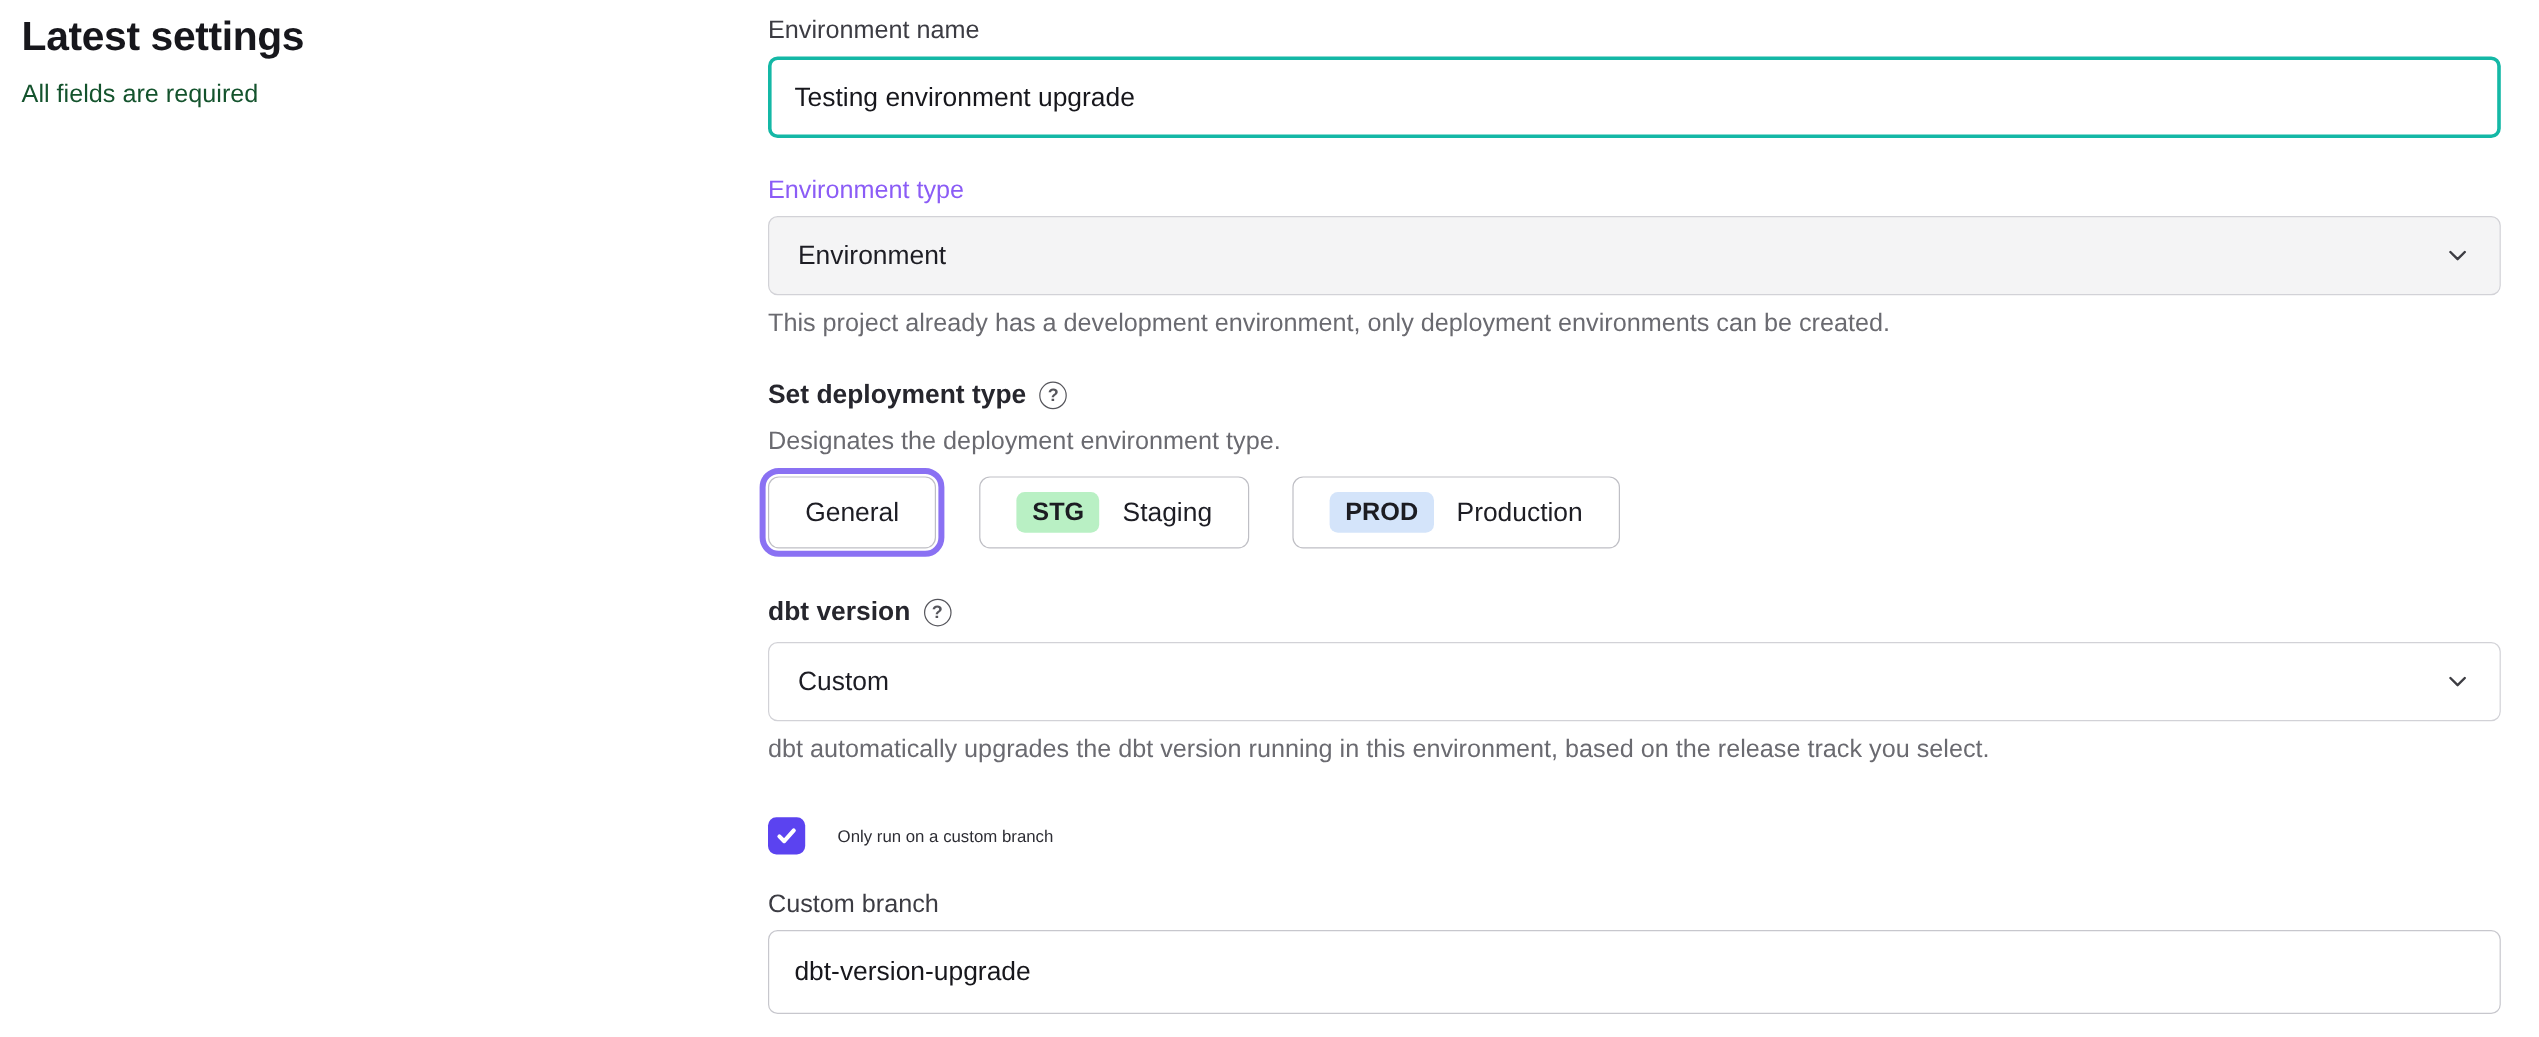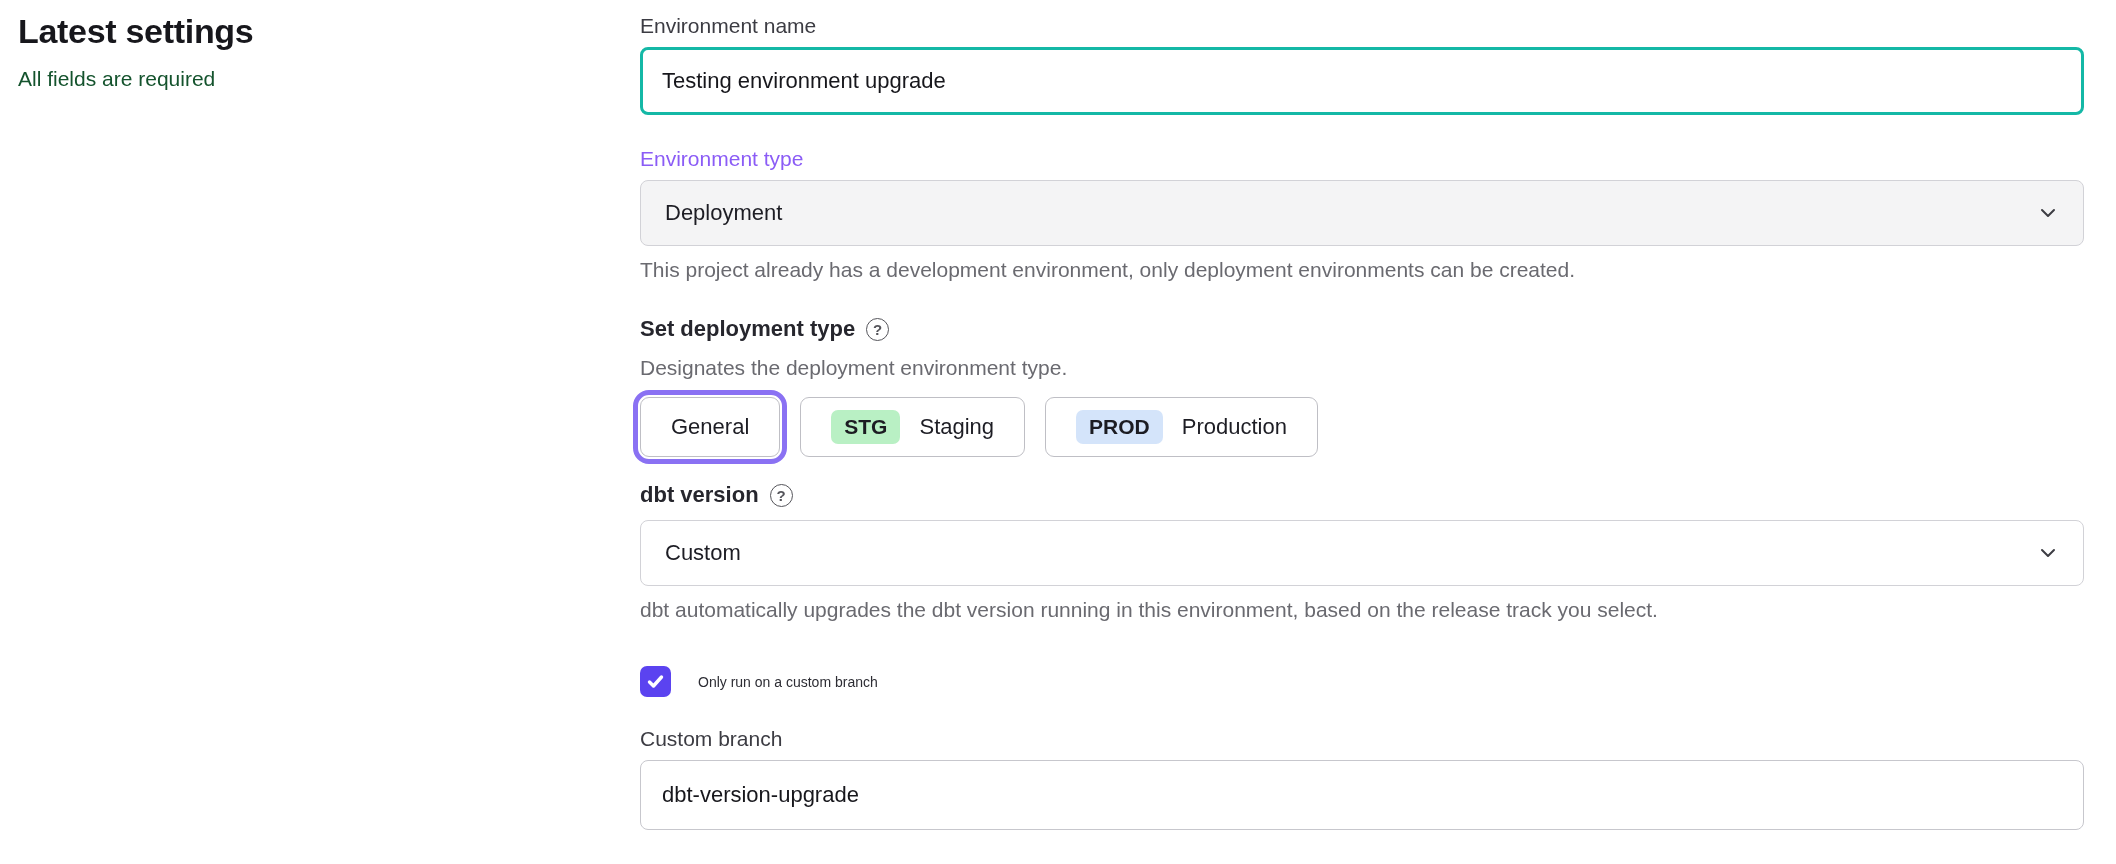--- a/index.html
+++ b/index.html
@@ -115,21 +115,21 @@
   }
 
   .section-desc {
     font-size: 21px;
     color: #6a6a70;
     margin-top: 14px;
   }
 
   .type-buttons {
     display: flex;
-    gap: 20px;
+    gap: 36px;
     margin-top: 17px;
   }
   .type-btn {
     display: flex;
     align-items: center;
     gap: 19px;
     height: 60px;
     padding: 0 30px;
     background: #ffffff;
     border: 1px solid #bfbfc5;
@@ -146,21 +146,21 @@
   .type-badge {
     padding: 5px 13px;
     border-radius: 7px;
     font-weight: 600;
     font-size: 21px;
     color: #1c1c22;
   }
 
   .spacer-mt32 { margin-top: 32px; }
   .spacer-mt34 { margin-top: 34px; }
-  .spacer-mt40 { margin-top: 25px; }
+  .spacer-mt40 { margin-top: 40px; }
   .mt8 { margin-top: 8px; }
   .mt12 { margin-top: 12px; }
 
   .checkbox-row {
     display: flex;
     align-items: center;
     gap: 27px;
     margin-top: 44px;
     cursor: pointer;
   }
@@ -193,21 +193,21 @@
 
 <div class="form-col">
 
   
   <div class="field-label">Environment name</div>
   <input class="text-input focused" type="text" value="Testing environment upgrade" style="">
 
   
   <div class="field-label disabled spacer-mt32">Environment type</div>
   <div class="select-box disabled mt8" role="combobox" aria-disabled="true">
-    <span>Deployment</span>
+    <span>Environment</span>
     <span class="chevron">
       <svg width="22" height="22" viewBox="0 0 22 22" fill="none">
         <polyline points="5,8 11,14 17,8" stroke="#3d3d43" stroke-width="2" stroke-linecap="round" stroke-linejoin="round"></polyline>
       </svg>
     </span>
   </div>
   <div class="helper-text">This project already has a development environment, only deployment environments can be created.</div>
 
   
   <div class="section-label spacer-mt34">

